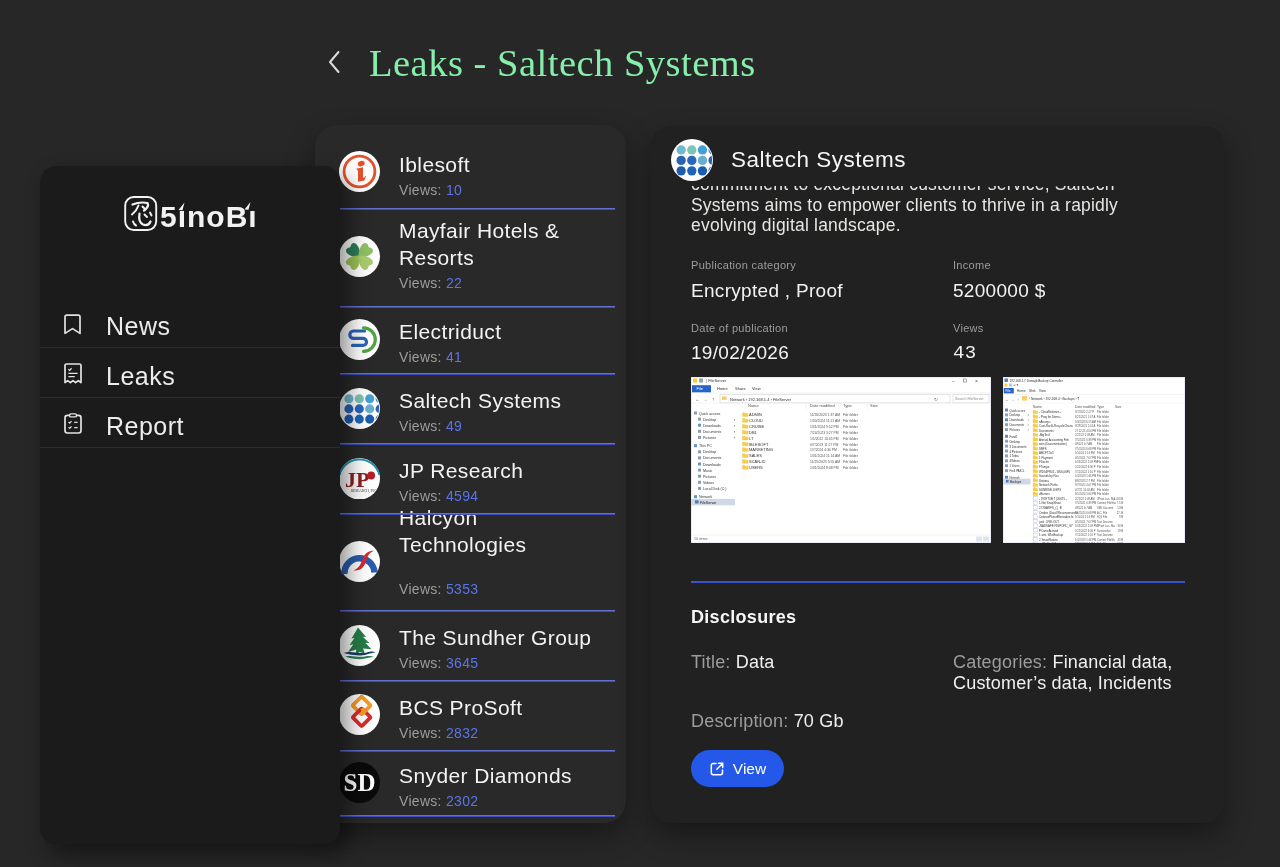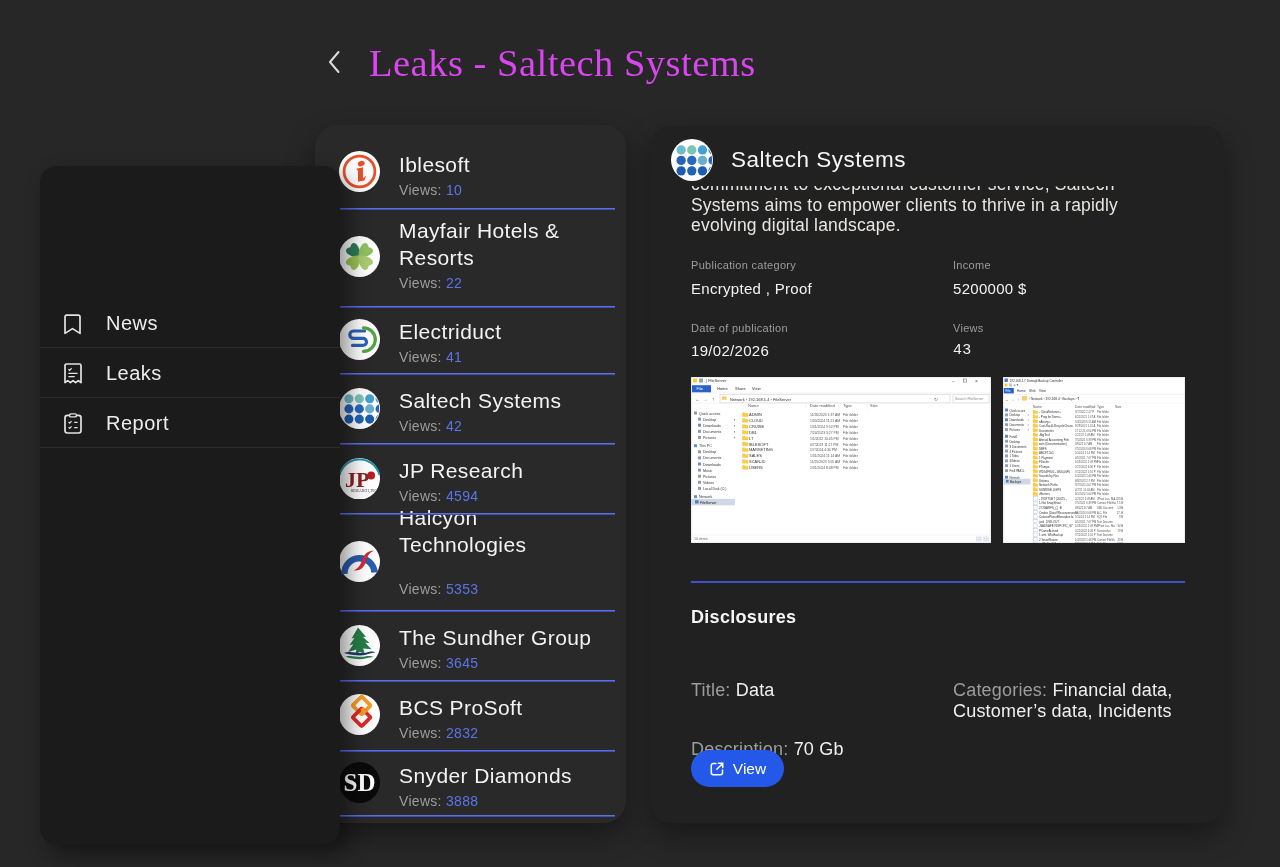--- a/index.html
+++ b/index.html
@@ -1,38 +1,38 @@
 <!DOCTYPE html>
 <html><head><meta charset="utf-8">
 <style>
 * { margin:0; padding:0; box-sizing:border-box; }
 html,body { width:1280px; height:867px; background:#272727; font-family:"Liberation Sans", sans-serif; overflow:hidden; position:relative; }
 body { filter:brightness(1); }
 .abs { position:absolute; }
-#title { left:369px; top:41px; font-family:"Liberation Serif", serif; font-size:38.5px; color:#d946ef; letter-spacing:0.5px; }
+#title { left:369px; top:41px; font-family:"Liberation Serif", serif; font-size:38.5px; color:#86efac; letter-spacing:0.5px; }
 #chev { left:327px; top:49px; }
 #listpanel { left:315px; top:125px; width:311px; height:698px; background:#292929; border-radius:22px; box-shadow:0 12px 28px rgba(0,0,0,0.38); }
 #rightpanel { left:651px; top:126px; width:573px; height:697px; background:#212121; border-radius:20px; box-shadow:0 12px 28px rgba(0,0,0,0.38); }
 #sidebar { left:40px; top:166px; width:300px; height:678px; background:#1b1b1b; border-radius:16px; box-shadow:8px 10px 22px rgba(0,0,0,0.45); z-index:5; }
 #listpanel .logo { position:absolute; left:24px; width:41px; height:41px; }
 #listpanel .iname { position:absolute; left:84px; width:215px; font-size:21px; line-height:26.5px; color:#f3f3f3; letter-spacing:0.4px; }
 #listpanel .iviews { position:absolute; left:84px; font-size:14px; color:#9d9d9d; letter-spacing:0.3px; }
 #listpanel .iviews span { color:#5b75e6; }
 #listpanel .sep { position:absolute; left:25px; width:275px; height:2px; background:linear-gradient(to bottom,#7282d8,#2b3bb4); }
 .logo { position:absolute; }
 #sidebar .menuitem { position:absolute; left:0; width:300px; height:50px; border-bottom:1px solid #2d2d2d; }
-#sidebar .mlabel { position:absolute; left:66px; font-size:20px; color:#ececec; letter-spacing:0.5px; }
+#sidebar .mlabel { position:absolute; left:66px; font-size:25px; color:#ececec; letter-spacing:0.5px; }
 #sidebar .micon { position:absolute; left:24px; }
 .rp-label { position:absolute; font-size:11px; color:#9c9c9c; letter-spacing:0.3px; }
-.rp-value { position:absolute; font-size:15px; color:#f2f2f2; letter-spacing:0.3px; }
+.rp-value { position:absolute; font-size:19px; color:#f2f2f2; letter-spacing:0.3px; }
 #rp-title { position:absolute; left:80px; top:21px; font-size:22.5px; color:#f5f5f5; letter-spacing:0.5px; }
 #rp-desc { position:absolute; left:40px; top:60px; width:436px; height:57px; overflow:hidden; }
 #rp-desc p { margin-top:-12px; font-size:17.5px; line-height:20.5px; color:#e8e6e2; letter-spacing:0.2px; }
 #disc-h { position:absolute; left:40px; top:481px; font-size:18px; font-weight:bold; color:#f5f5f5; letter-spacing:0.3px; }
-.d-row { position:absolute; font-size:18px; color:#f0f0f0; letter-spacing:0.2px; line-height:20.5px;margin-top:28px; }
+.d-row { position:absolute; font-size:18px; color:#f0f0f0; letter-spacing:0.2px; line-height:20.5px; }
 .d-row .g { color:#9c9c9c; }
 #viewbtn { position:absolute; left:40px; top:624px; width:93px; height:37px; background:#2458e8; border-radius:18.5px; color:#fff; font-size:15.5px; display:flex; align-items:center; justify-content:center; gap:8px; }
 </style></head>
 <body>
 <div class="abs" id="chev"><svg width="14" height="26" viewBox="0 0 14 26">
       <path d="M11.5 3 L3 13 L11.5 23" fill="none" stroke="#dcdcdc" stroke-width="2" stroke-linecap="round" stroke-linejoin="round"></path>
     </svg></div>
 <div class="abs" id="title">Leaks - Saltech Systems</div>
 
 <div class="abs" id="listpanel">
@@ -86,21 +86,21 @@
           <circle cx="20.3" cy="20.9" r="4.55" fill="#2767bc"></circle>
           <circle cx="30.7" cy="20.9" r="4.55" fill="#6aaecd"></circle>
           <circle cx="41.1" cy="20.9" r="4.55" fill="#2a62b4"></circle>
           <circle cx="9.9" cy="31.1" r="4.55" fill="#1e5cae"></circle>
           <circle cx="20.3" cy="31.1" r="4.55" fill="#1f63b6"></circle>
           <circle cx="30.7" cy="31.1" r="4.55" fill="#1b5cae"></circle>
           <circle cx="41.1" cy="31.1" r="4.55" fill="#1e5cae"></circle>
         </g>
       </svg></div>
 <div class="iname" style="top:263px">Saltech Systems</div>
-<div class="iviews" style="top:293px">Views: <span>42</span></div>
+<div class="iviews" style="top:293px">Views: <span>49</span></div>
 <div class="logo" style="top:332.5px"><svg width="41" height="41" viewBox="0 0 41 41">
         <circle cx="20.5" cy="20.5" r="20.5" fill="#fdfdfd"></circle>
         <path d="M0.8 17 A20.3 20.3 0 0 1 40.2 17" fill="none" stroke="#2191ad" stroke-width="2.4"></path>
         <circle cx="20.5" cy="22" r="19.6" fill="#fdfdfd"></circle>
         <text x="6" y="29" font-family="Liberation Serif" font-size="22" font-weight="bold" fill="#8c2022">JP</text>
         <circle cx="32.2" cy="17.5" r="3.9" fill="#b61f24"></circle>
         <text x="12" y="33.5" font-family="Liberation Serif" font-size="3.4" fill="#333">RESEARCH, INC.</text>
       </svg></div>
 <div class="iname" style="top:333px">JP Research</div>
 <div class="iviews" style="top:363px">Views: <span>4594</span></div>
@@ -129,21 +129,21 @@
           <path d="M17.6 14.6 h4.4 v4.4" fill="none" stroke="#f49b23" stroke-width="3.8"></path>
         </g>
       </svg></div>
 <div class="iname" style="top:569.5px">BCS ProSoft</div>
 <div class="iviews" style="top:599.5px">Views: <span>2832</span></div>
 <div class="logo" style="top:637.0px"><svg width="41" height="41" viewBox="0 0 41 41">
         <circle cx="20.5" cy="20.5" r="20.5" fill="#0a0a0a"></circle>
         <text x="20.5" y="29" text-anchor="middle" font-family="Liberation Serif" font-size="25" font-weight="bold" fill="#ffffff">SD</text>
       </svg></div>
 <div class="iname" style="top:637.5px">Snyder Diamonds</div>
-<div class="iviews" style="top:667.5px">Views: <span>3888</span></div>
+<div class="iviews" style="top:667.5px">Views: <span>2302</span></div>
 <div class="sep" style="top:82.5px"></div>
 <div class="sep" style="top:180.5px"></div>
 <div class="sep" style="top:248px"></div>
 <div class="sep" style="top:318px"></div>
 <div class="sep" style="top:388px"></div>
 <div class="sep" style="top:485px"></div>
 <div class="sep" style="top:555px"></div>
 <div class="sep" style="top:624.5px"></div>
 <div class="sep" style="top:690px"></div>
 </div>
@@ -492,20 +492,37 @@
   <div id="viewbtn">
       <svg width="16" height="16" viewBox="0 0 16 16">
         <path d="M7 2.5 H4.2 A1.9 1.9 0 0 0 2.3 4.4 V11.8 A1.9 1.9 0 0 0 4.2 13.7 H11.6 A1.9 1.9 0 0 0 13.5 11.8 V9" fill="none" stroke="#fff" stroke-width="1.5" stroke-linecap="round"></path>
         <path d="M9.5 2.3 H13.7 V6.5 M13.3 2.7 L7.8 8.2" fill="none" stroke="#fff" stroke-width="1.5" stroke-linecap="round"></path>
       </svg>
       <span>View</span>
     </div>
 </div>
 
 <div class="abs" id="sidebar">
+  <div class="abs" style="left:84px; top:25px;"><svg width="132" height="44" viewBox="0 0 132 44">
+        <rect x="1.2" y="6" width="31" height="33" rx="8.5" fill="none" stroke="#f2f2f2" stroke-width="1.9"></rect>
+        <g stroke="#f2f2f2" fill="none" stroke-linecap="round">
+          <path d="M8.5 13.5 Q16 10.5 23.5 12 Q25.5 15.5 20 19.5" stroke-width="2.2"></path>
+          <path d="M14.5 14.5 Q12.5 20 8 23.5" stroke-width="2.0"></path>
+          <path d="M18.5 15.5 L21.5 18.5" stroke-width="2.0"></path>
+          <path d="M9 30.5 Q10 33.5 12 34.5" stroke-width="2.0"></path>
+          <path d="M15.5 22.5 Q14 31 19 33.5 Q24.5 35.5 26.5 30.5" stroke-width="2.2"></path>
+          <path d="M20.5 23.5 L23 26" stroke-width="1.9"></path>
+          <path d="M26 21.5 L27.5 24.5" stroke-width="1.9"></path>
+        </g>
+        <g fill="#f2f2f2" font-family="Liberation Sans" font-weight="bold">
+          <text x="36" y="36" font-size="30" letter-spacing="1">5ınoBı</text>
+          <path d="M60.5 11.5 L54.5 19 L58.5 19.3 Z"></path>
+          <path d="M126.5 11 L120.5 18.5 L124.5 18.8 Z"></path>
+        </g>
+      </svg></div>
   <div class="menuitem" style="top:132px;">
       <span class="micon" style="top:16px;"><svg width="17" height="21" viewBox="0 0 17 21">
           <path d="M2.6 1.2 h11.8 a1.6 1.6 0 0 1 1.6 1.6 V19.4 L8.5 14.6 L1 19.4 V2.8 a1.6 1.6 0 0 1 1.6-1.6 Z" fill="none" stroke="#e2e2e2" stroke-width="1.7" stroke-linejoin="round"></path>
         </svg></span>
       <span class="mlabel" style="top:14px;">News</span>
     </div>
   <div class="menuitem" style="top:182px;">
       <span class="micon" style="top:15px;"><svg width="18" height="21" viewBox="0 0 18 21">
           <path d="M2.6 1 h12.8 a1.6 1.6 0 0 1 1.6 1.6 V19.6 l-2.7-2 -2.7 2 -2.6-2 -2.6 2 -2.7-2 -2.7 2 V2.6 A1.6 1.6 0 0 1 2.6 1 Z" fill="none" stroke="#e2e2e2" stroke-width="1.7" stroke-linejoin="round"></path>
           <path d="M4.4 6.2 l1.2 1.2 2-2.2" fill="none" stroke="#e2e2e2" stroke-width="1.3"></path>

